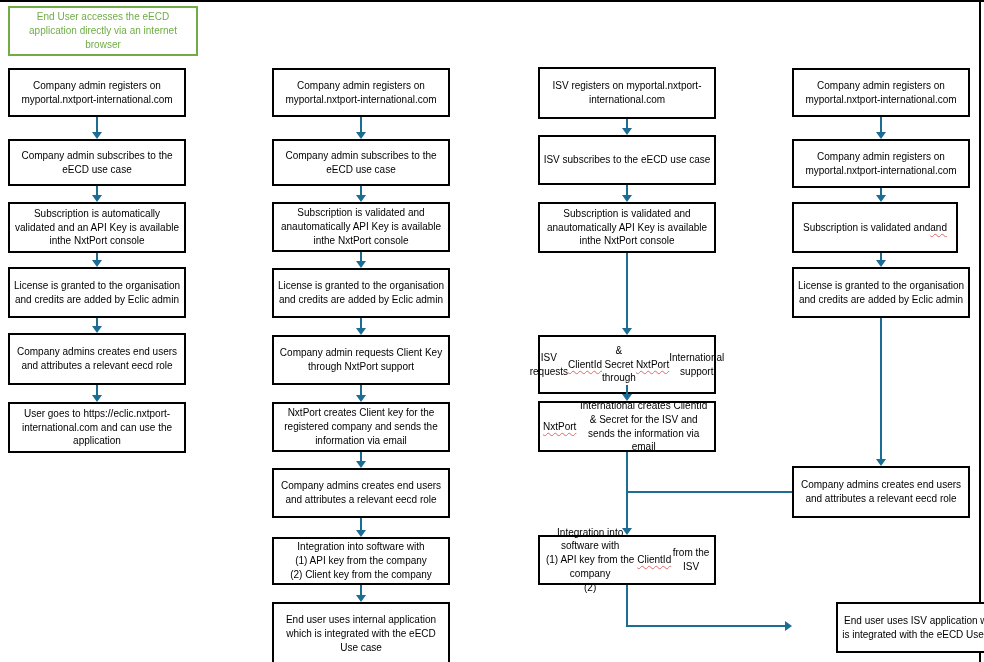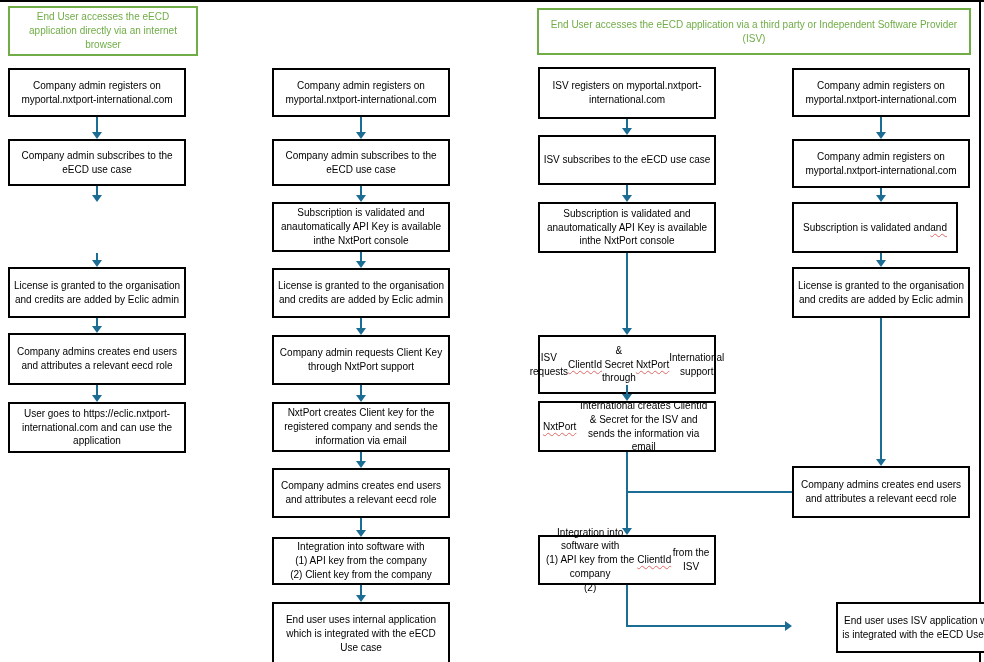--- a/index.html
+++ b/index.html
@@ -31,24 +31,24 @@
 </style>
 </head>
 <body>
 
 <div id="canvas">
 
   <div class="frame" style="left:0;top:0;width:984px;height:2px"></div>
   <div class="frame" style="left:979px;top:0;width:2px;height:662px"></div>
 
   <div class="box hdr" style="left:8px;top:6px;width:190px;height:50px">End User accesses the eECD application directly via an internet browser</div>
-  <div class="box hdr" style="left:537px;top:8px;width:434px;height:47px">End User accesses the eECD application via a third party or Independent Software Provider (ISV)</div>
 
   <div class="box" style="left:8px;top:68px;width:178px;height:49px">Company admin registers on myportal.nxtport-international.com</div>
   <div class="box" style="left:8px;top:139px;width:178px;height:47px">Company admin subscribes to the eECD use case</div>
+  <div class="box" style="left:8px;top:202px;width:178px;height:51px">Subscription is automatically validated and an API Key is available inthe NxtPort console</div>
   <div class="box" style="left:8px;top:267px;width:178px;height:51px">License is granted to the organisation and credits are added by Eclic admin</div>
   <div class="box" style="left:8px;top:333px;width:178px;height:52px">Company admins creates end users and attributes a relevant eecd role</div>
   <div class="box" style="left:8px;top:402px;width:178px;height:51px">User goes to https://eclic.nxtport-international.com and can use the application</div>
 
   <div class="vline" style="left:96px;top:117px;height:16px"></div>
   <div class="tri-down" style="left:92px;top:132px"></div>
   <div class="vline" style="left:96px;top:186px;height:10px"></div>
   <div class="tri-down" style="left:92px;top:195px"></div>
   <div class="vline" style="left:96px;top:253px;height:8px"></div>
   <div class="tri-down" style="left:92px;top:260px"></div>

